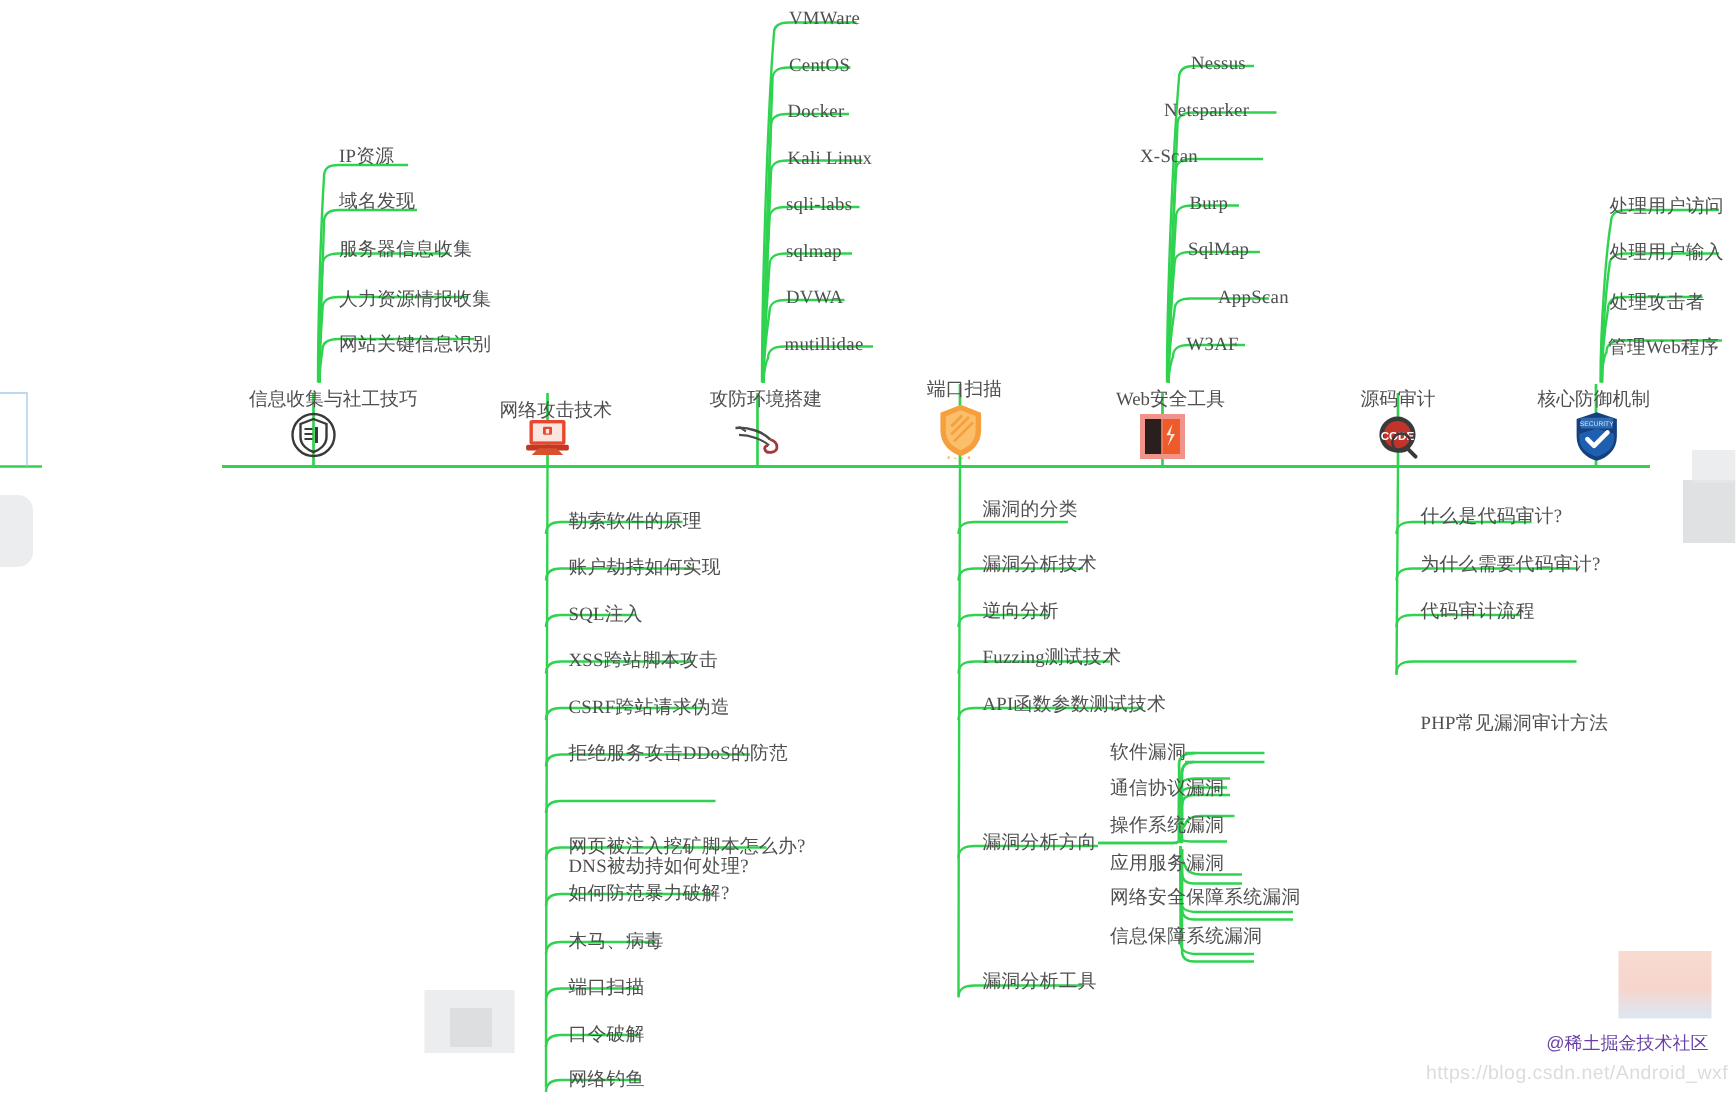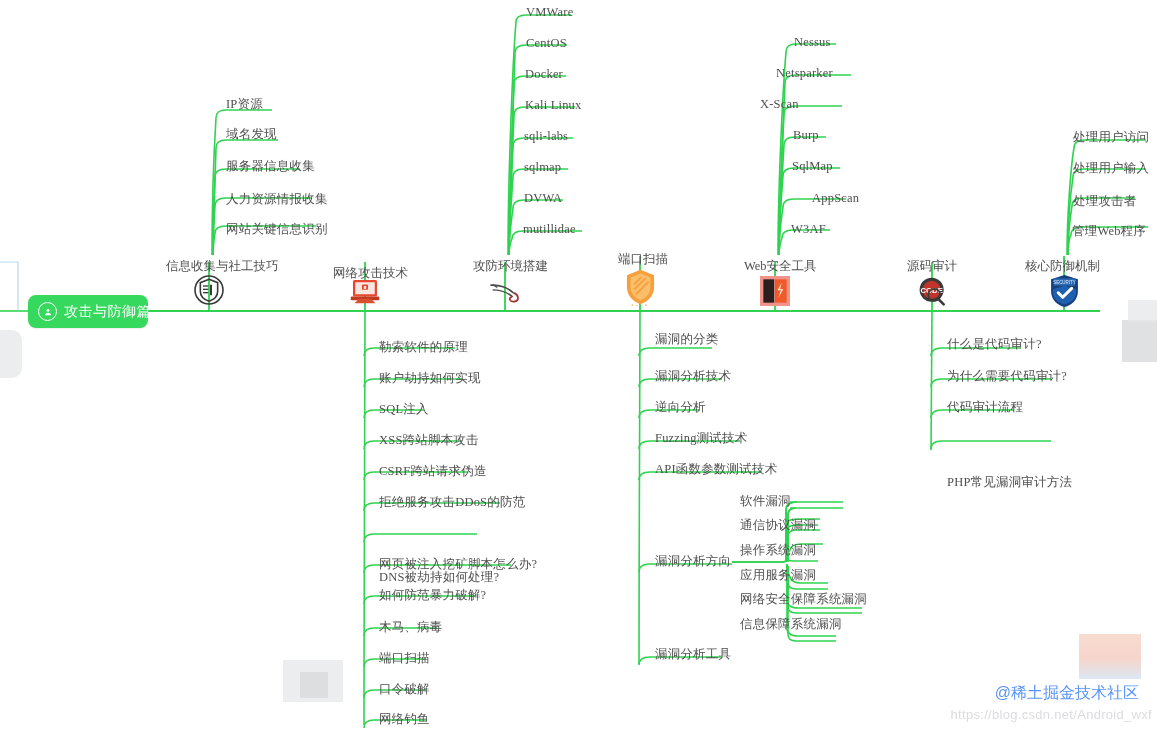--- a/index.html
+++ b/index.html
@@ -35,21 +35,21 @@
   }
   .root-ico svg{width:10px;height:10px;display:block;}
   
   .axis-ico{position:absolute;}
   
   .ghost{position:absolute;background:#e6e7e9;opacity:.75;}
   .ghost2{position:absolute;background:#d8d9db;opacity:.8;}
   
   #watermark{
     position:absolute;right:18px;bottom:30px;
-    font-size:16px;color:#3b82f6;opacity:.85;white-space:nowrap;
+    font-size:12px;color:#4c1d95;opacity:.85;white-space:nowrap;
     font-family:"Liberation Sans","DejaVu Sans",sans-serif;
   }
   #wm-url{
     position:absolute;right:5px;bottom:12px;font-size:13px;color:#dcdcdf;
     white-space:nowrap;font-family:"Liberation Sans","DejaVu Sans",sans-serif;
     letter-spacing:.3px;
   }
   #wm-block{position:absolute;right:16px;bottom:55px;width:62px;height:45px;
     background:linear-gradient(180deg,#f6cfc0 0%,#f3c7bb 55%,#cfe0f0 100%);opacity:.75;}
 </style>
@@ -170,29 +170,20 @@
 
     <g stroke="#2fd34f" stroke-width="1.6" fill="none">
       <path d="M1067 255 C1067 215 1071 165 1074 148"></path>
       <path d="M1074 148 C1074 142 1078 140 1085 140 H1146"></path>
       <path d="M1068 255 C1068 222 1071 190 1073 177 C1073 171 1077 169 1084 169 H1146"></path>
       <path d="M1068 255 C1068 230 1071 212 1072 206 C1072 200 1076 198 1083 198 H1135"></path>
       <path d="M1068 255 C1068 242 1070 236 1071 235 C1071 229 1075 227 1082 227 H1148"></path>
     </g>
   </svg>
 
-  <div id="root-node">
-    <span class="root-ico">
-      <svg viewBox="0 0 24 24" fill="#ffffff">
-          <circle cx="12" cy="8" r="3.4"></circle>
-          <path d="M4.5 20c0-4.2 3.4-6.4 7.5-6.4S19.5 15.8 19.5 20z"></path>
-        </svg>
-    </span>
-    <span class="rtxt">攻击与防御篇</span>
-  </div>
 
   <div class="topic" style="left:166px;top:258px;">信息收集与社工技巧</div>
   <div class="axis-ico" style="left:193px;top:274px;">
     <svg width="32" height="32" viewBox="0 0 48 48">
       <circle cx="24" cy="24" r="21" fill="none" stroke="#3a3a3a" stroke-width="2.4"></circle>
       <path d="M24 8 L37 13 V26 C37 34 30 39 24 41 C18 39 11 34 11 26 V13 Z" fill="none" stroke="#3a3a3a" stroke-width="2.4"></path>
       <g stroke="#3a3a3a" stroke-width="2">
           <path d="M15 18h8"></path>
           <path d="M15 23h8"></path>
           <path d="M15 28h8"></path>
@@ -308,21 +299,21 @@
   <div class="lbl" style="left:655px;top:400px;">逆向分析</div>
   <div class="lbl" style="left:655px;top:431px;">Fuzzing测试技术</div>
   <div class="lbl" style="left:655px;top:462px;">API函数参数测试技术</div>
   <div class="lbl" style="left:655px;top:554px;">漏洞分析方向</div>
   <div class="lbl" style="left:655px;top:647px;">漏洞分析工具</div>
 
   <div class="lbl" style="left:740px;top:494px;">软件漏洞</div>
   <div class="lbl" style="left:740px;top:518px;">通信协议漏洞</div>
   <div class="lbl" style="left:740px;top:543px;">操作系统漏洞</div>
   <div class="lbl" style="left:740px;top:568px;">应用服务漏洞</div>
-  <div class="lbl" style="left:740px;top:592px;">网络安全保障系统漏洞</div>
+  <div class="lbl" style="left:740px;top:592px;font-family:Liberation Mono, monospace;">网络安全保障系统漏洞</div>
   <div class="lbl" style="left:740px;top:617px;">信息保障系统漏洞</div>
 
   <div class="lbl en" style="left:794px;top:35px;">Nessus</div>
   <div class="lbl en" style="left:776px;top:66px;">Netsparker</div>
   <div class="lbl en" style="left:760px;top:97px;">X-Scan</div>
   <div class="lbl en" style="left:793px;top:128px;">Burp</div>
   <div class="lbl en" style="left:792px;top:159px;">SqlMap</div>
   <div class="lbl en" style="left:792px;top:191px;margin-left:20px;">AppScan</div>
   <div class="lbl en" style="left:791px;top:222px;">W3AF</div>
 

